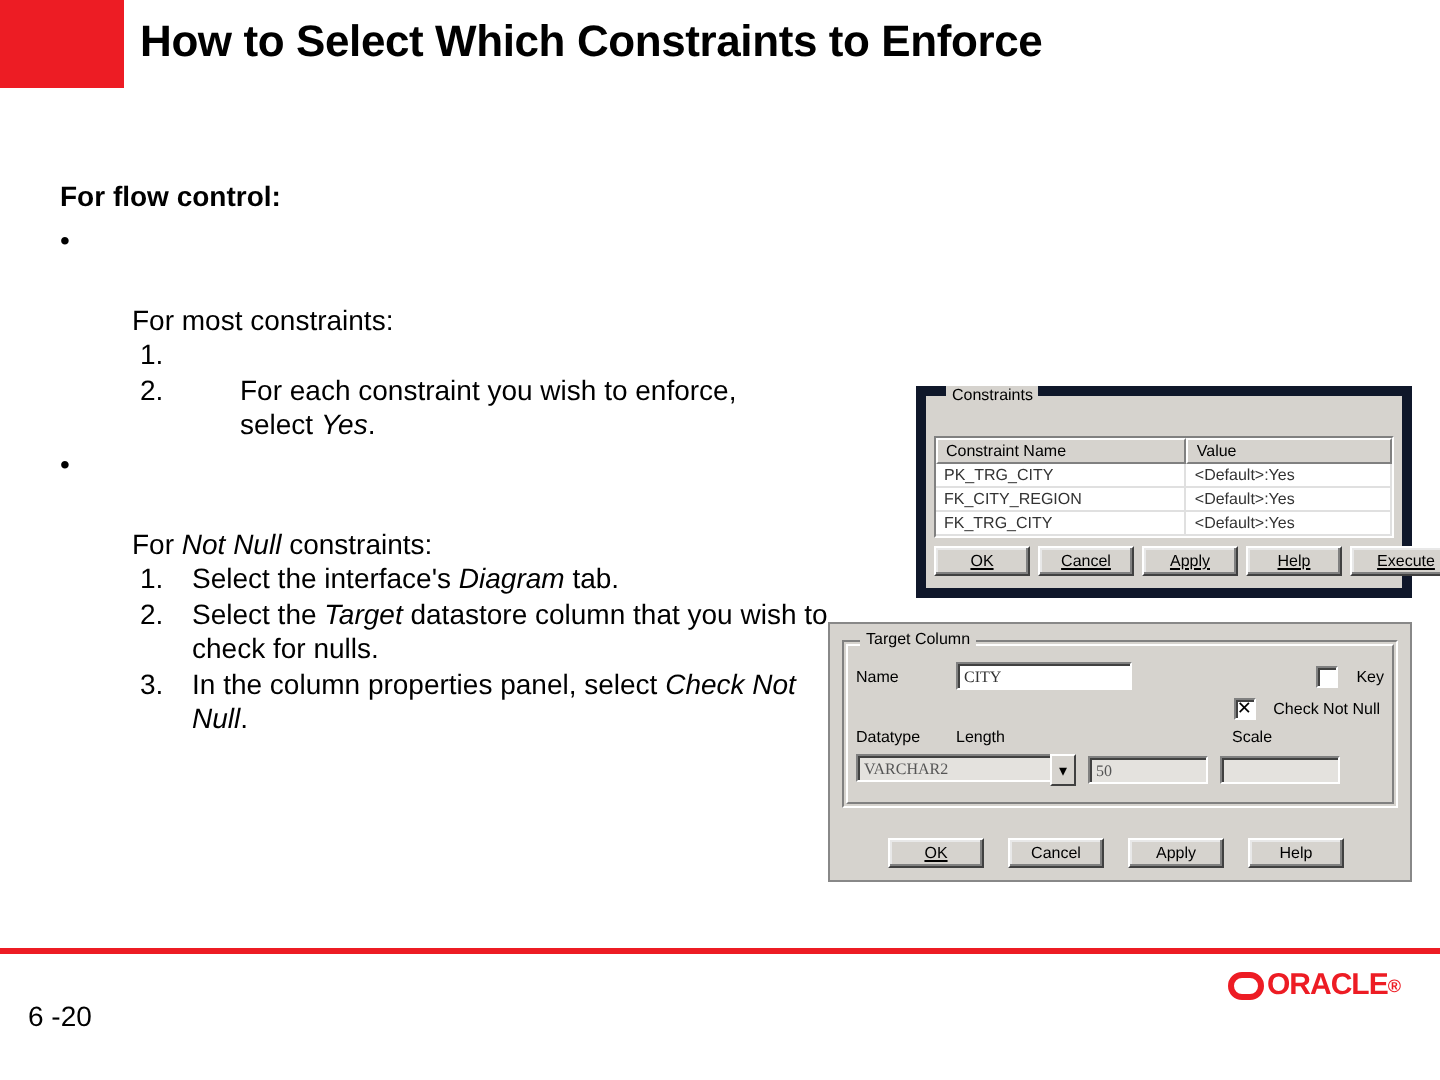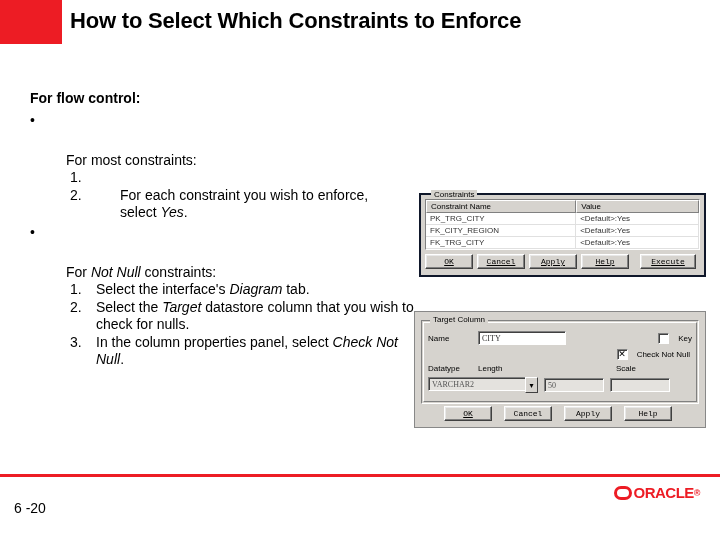--- a/index.html
+++ b/index.html
@@ -57,26 +57,26 @@
   .olnum { width: 26px; flex: none; }
   .indent { margin-left: 40px; }
   .olrow { display:flex; margin-bottom:0px; }
   .oltxt { flex:1; max-width: 280px; }
   .oltxt2 { flex:1; max-width: 320px; }
 
   
   .constraints-panel {
     position: absolute;
     right: 14px; top: 193px;
-    width: 287px;
+    width: 248px;
     font-size: var(--tiny);
     font-family: Tahoma, Arial, sans-serif;
     background: var(--grey-bg);
-    border: 2px solid #0f172a;
-    padding: 4px 4px 6px 4px;
+    border: 5px solid #0f172a;
+    padding: 20px 4px 6px 4px;
   }
   .cp-group-label {
     position:absolute;
     left:10px; top:-5px;
     background: var(--grey-bg);
     padding: 0 3px;
     font-size: var(--tiny);
   }
   .cp-table {
     width:100%;
@@ -99,21 +99,21 @@
     padding: 1px 4px;
     border-right:1px solid #e0e0e0;
     border-bottom:1px solid #e0e0e0;
     white-space:nowrap; overflow:hidden;
     color:#333;
   }
   .cp-buttons { display:flex; gap:0; margin-top:4px; align-items:center;}
   .cp-buttons .spacer { flex:1; }
   .win-btn {
     font-size: var(--tiny);
-    font-family: Liberation Mono, monospace;
+    font-family: Liberation Sans, sans-serif;
     background: var(--grey-bg);
     border: 1px solid #fff;
     border-right-color:#404040; border-bottom-color:#404040;
     box-shadow: inset -1px -1px 0 #808080, inset 1px 1px 0 #e8e8e8;
     padding: 2px 0px;
     min-width: 48px;
     text-align:center;
     margin-right:4px;
     color:#000;
     text-decoration:none;
@@ -129,21 +129,21 @@
     font-family: Tahoma, Arial, sans-serif;
     background: var(--grey-bg);
     border: 1px solid #888;
     padding: 8px 6px 6px 6px;
   }
   .tp-group {
     position:relative;
     border: 1px solid #808080;
     border-right-color:#fff; border-bottom-color:#fff;
     padding: 10px 6px 6px 6px;
-    margin-bottom: 2px;
+    margin-bottom: 15px;
   }
   .tp-group::after{
     content:"";
     position:absolute; inset:1px;
     border: 1px solid #fff;
     border-right-color:#808080; border-bottom-color:#808080;
     pointer-events:none;
   }
   .tp-group-label {
     position:absolute;

